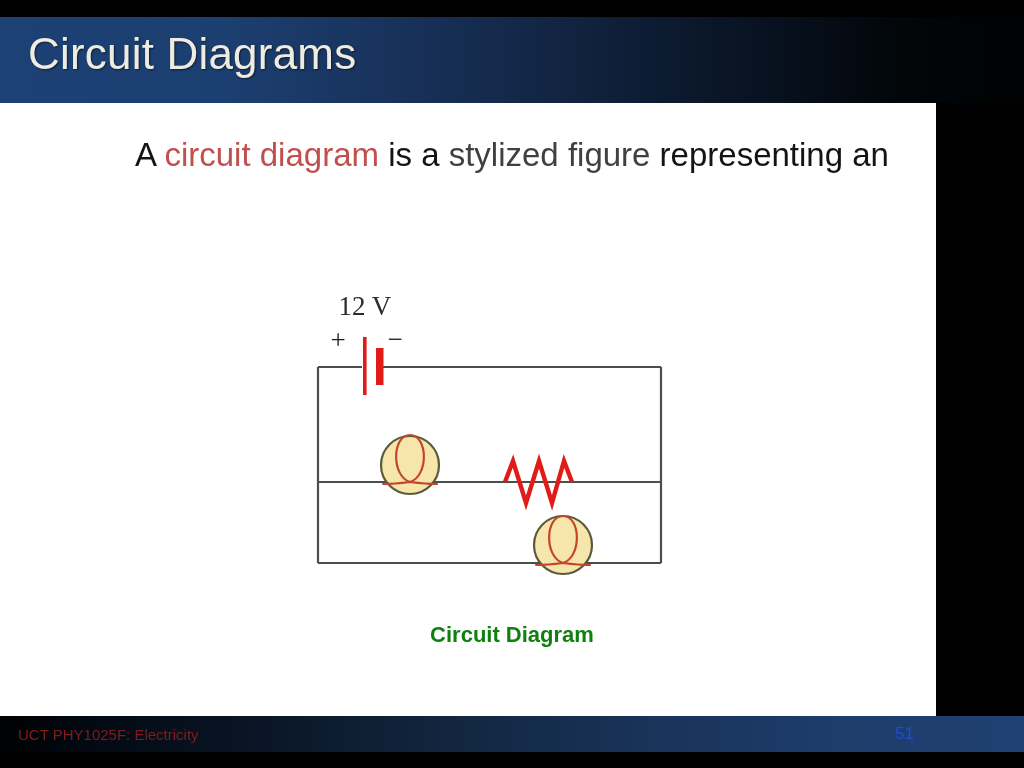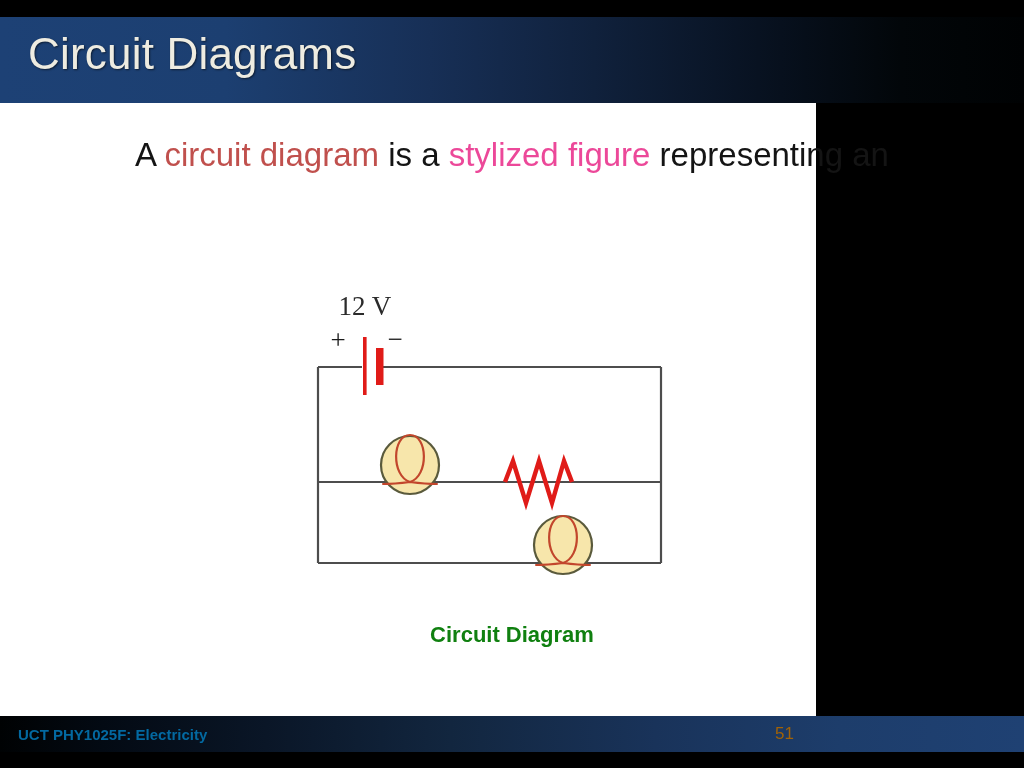--- a/index.html
+++ b/index.html
@@ -8,21 +8,21 @@
   }
   body {
     width: 1024px;
     height: 768px;
     background: #000000;
     font-family: "Liberation Sans", sans-serif;
     overflow: hidden;
   }
   .slide {
     position: relative;
-    width: 816px;
+    width: 936px;
     height: 768px;
     background: #ffffff;
   }
 
   
   .top-strip {
     position: absolute;
     left: 0; top: 0;
     width: 1024px; height: 17px;
     background: #000000;
@@ -59,21 +59,21 @@
     position: absolute;
     left: 30px;
     top: 128px;
     width: 964px;
     text-align: center;
     font-size: 33px;
     line-height: 54px;
     color: #141414;
   }
   .tx-red  { color: #c0504d; }
-  .tx-blue { color: #ec4899; }
+  .tx-blue { color: #404040; }
 
   
   .figure {
     position: absolute;
     left: 280px;
     top: 275px;
     width: 420px;
     height: 310px;
     text-align: center;
   }
@@ -102,30 +102,30 @@
                 #12263f 44%,
                 #19335a 64%,
                 #1d3d6b 82%,
                 #1f4173 100%);
   }
   .footer-text {
     position: absolute;
     left: 18px;
     top: 726px;
     font-size: 15px;
-    font-weight: bold;
-    color: #0369a1;
+    font-weight: normal;
+    color: #7f1d1d;
     white-space: nowrap;
   }
   .footer-page {
     position: absolute;
     right: 22px;
     top: 724px;
     font-size: 17px;
-    color: #a16207;
+    color: #1d4ed8;
   }
   .bottom-strip {
     position: absolute;
     left: 0; top: 752px;
     width: 1024px; height: 16px;
     background: #000000;
   }
 </style>
 </head>
 <body>

